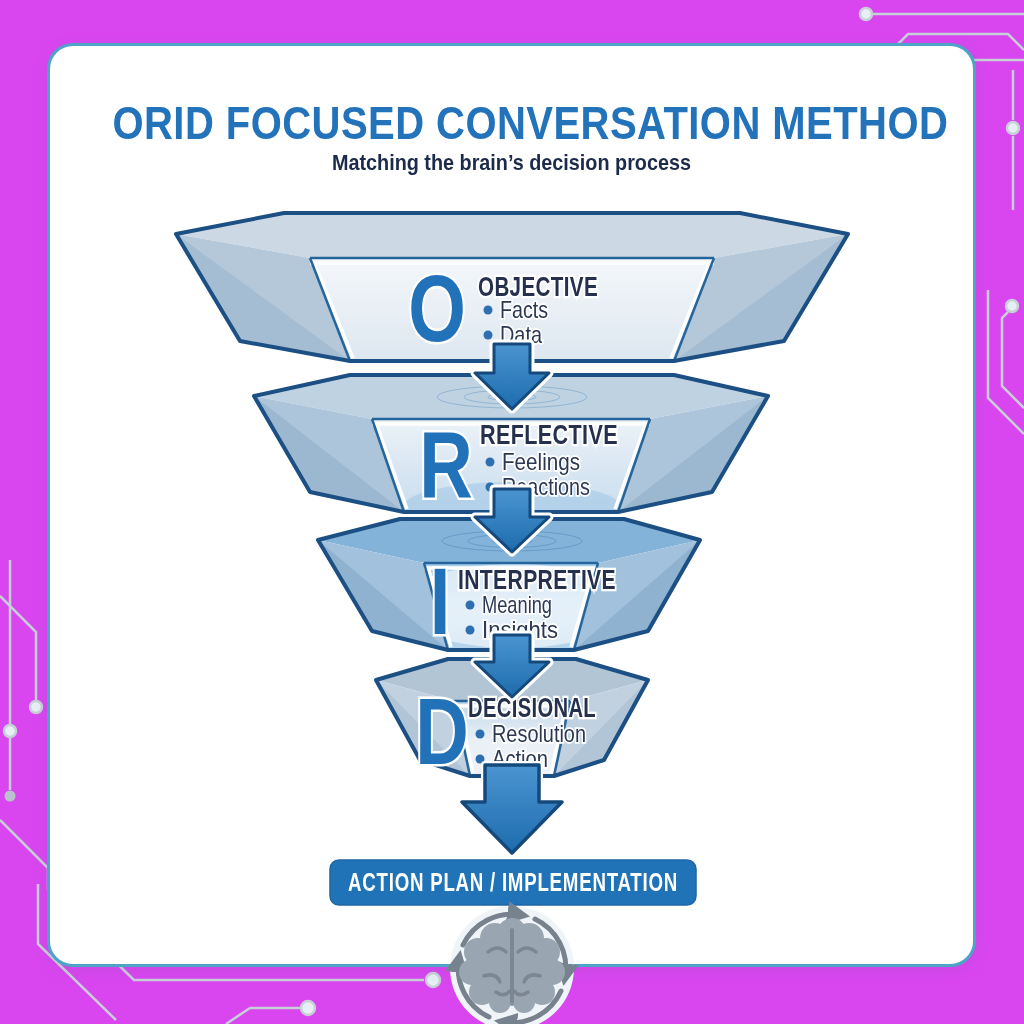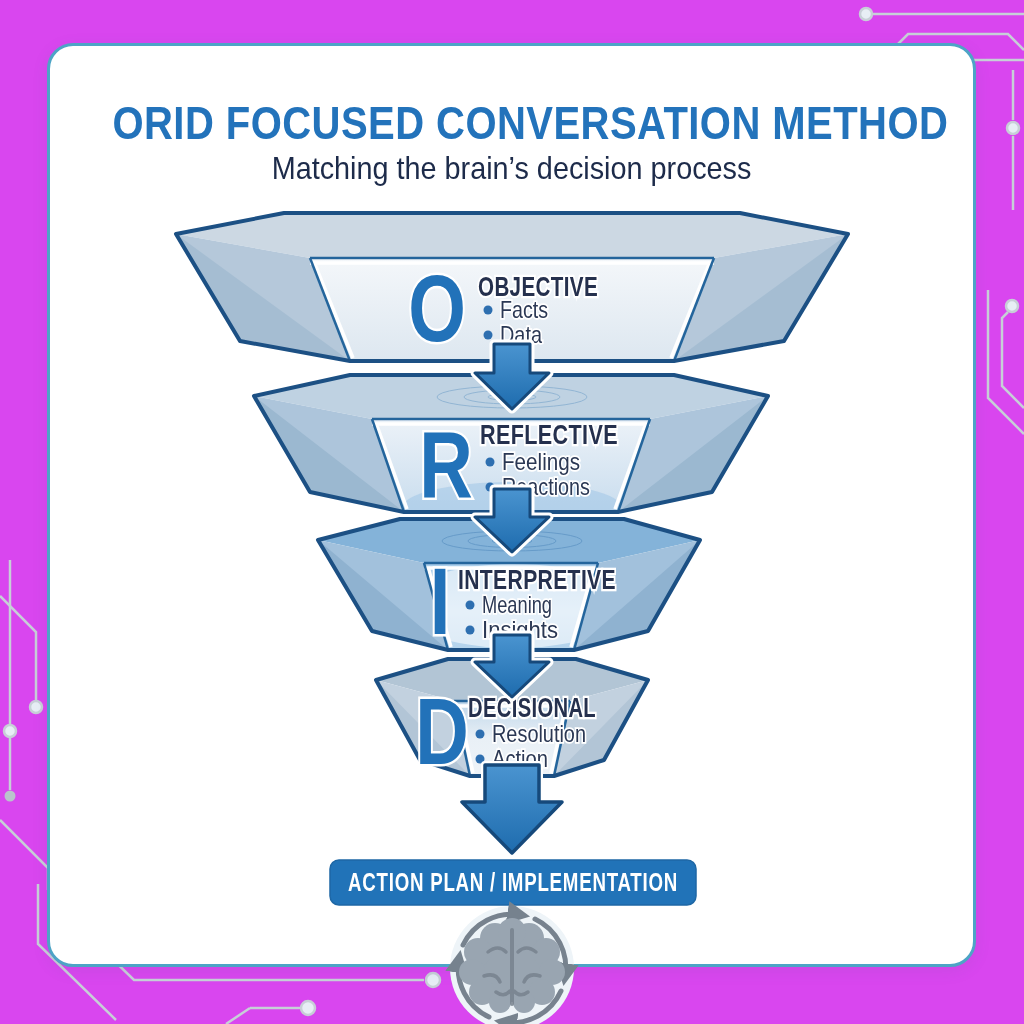--- a/index.html
+++ b/index.html
@@ -6,21 +6,21 @@
   .stage{position:relative;width:1024px;height:1024px;background:#d946ef;overflow:hidden;
          font-family:"Liberation Sans",sans-serif;}
   .bg-circuits{position:absolute;left:0;top:0;}
   .card{position:absolute;left:47px;top:43px;width:929px;height:924px;background:#ffffff;
         border:3px solid #4da4c6;border-radius:26px;box-sizing:border-box;
         box-shadow:0 4px 16px rgba(70,100,130,.10);}
   .hdr{position:absolute;left:0;right:0;text-align:center;white-space:nowrap;}
   .hdr span{display:inline-block;}
   .title{top:50px;font-size:46px;font-weight:700;color:#2373bb;letter-spacing:.5px;}
   .title span{transform:scaleX(.87);}
-  .subtitle{top:104px;font-size:32px;font-weight:400;color:#1d2b4a;}
+  .subtitle{top:104px;font-size:22px;font-weight:700;color:#1d2b4a;}
   .subtitle span{transform:scaleX(.9);}
   .diagram{position:absolute;left:0;top:0;pointer-events:none;}
 
   
   .letter{font-family:"Liberation Sans",sans-serif;font-weight:800;font-size:95px;
           fill:#2272b9;stroke:#ffffff;stroke-width:5px;paint-order:stroke;}
   .lvl-title{font-family:"Liberation Sans",sans-serif;font-weight:700;font-size:28px;
           fill:#25304d;stroke:#ffffff;stroke-width:4.5px;paint-order:stroke;letter-spacing:.5px;}
   .bullet-text{font-family:"Liberation Sans",sans-serif;font-weight:500;font-size:24px;
           fill:#2b3854;stroke:#ffffff;stroke-width:3.5px;paint-order:stroke;}

